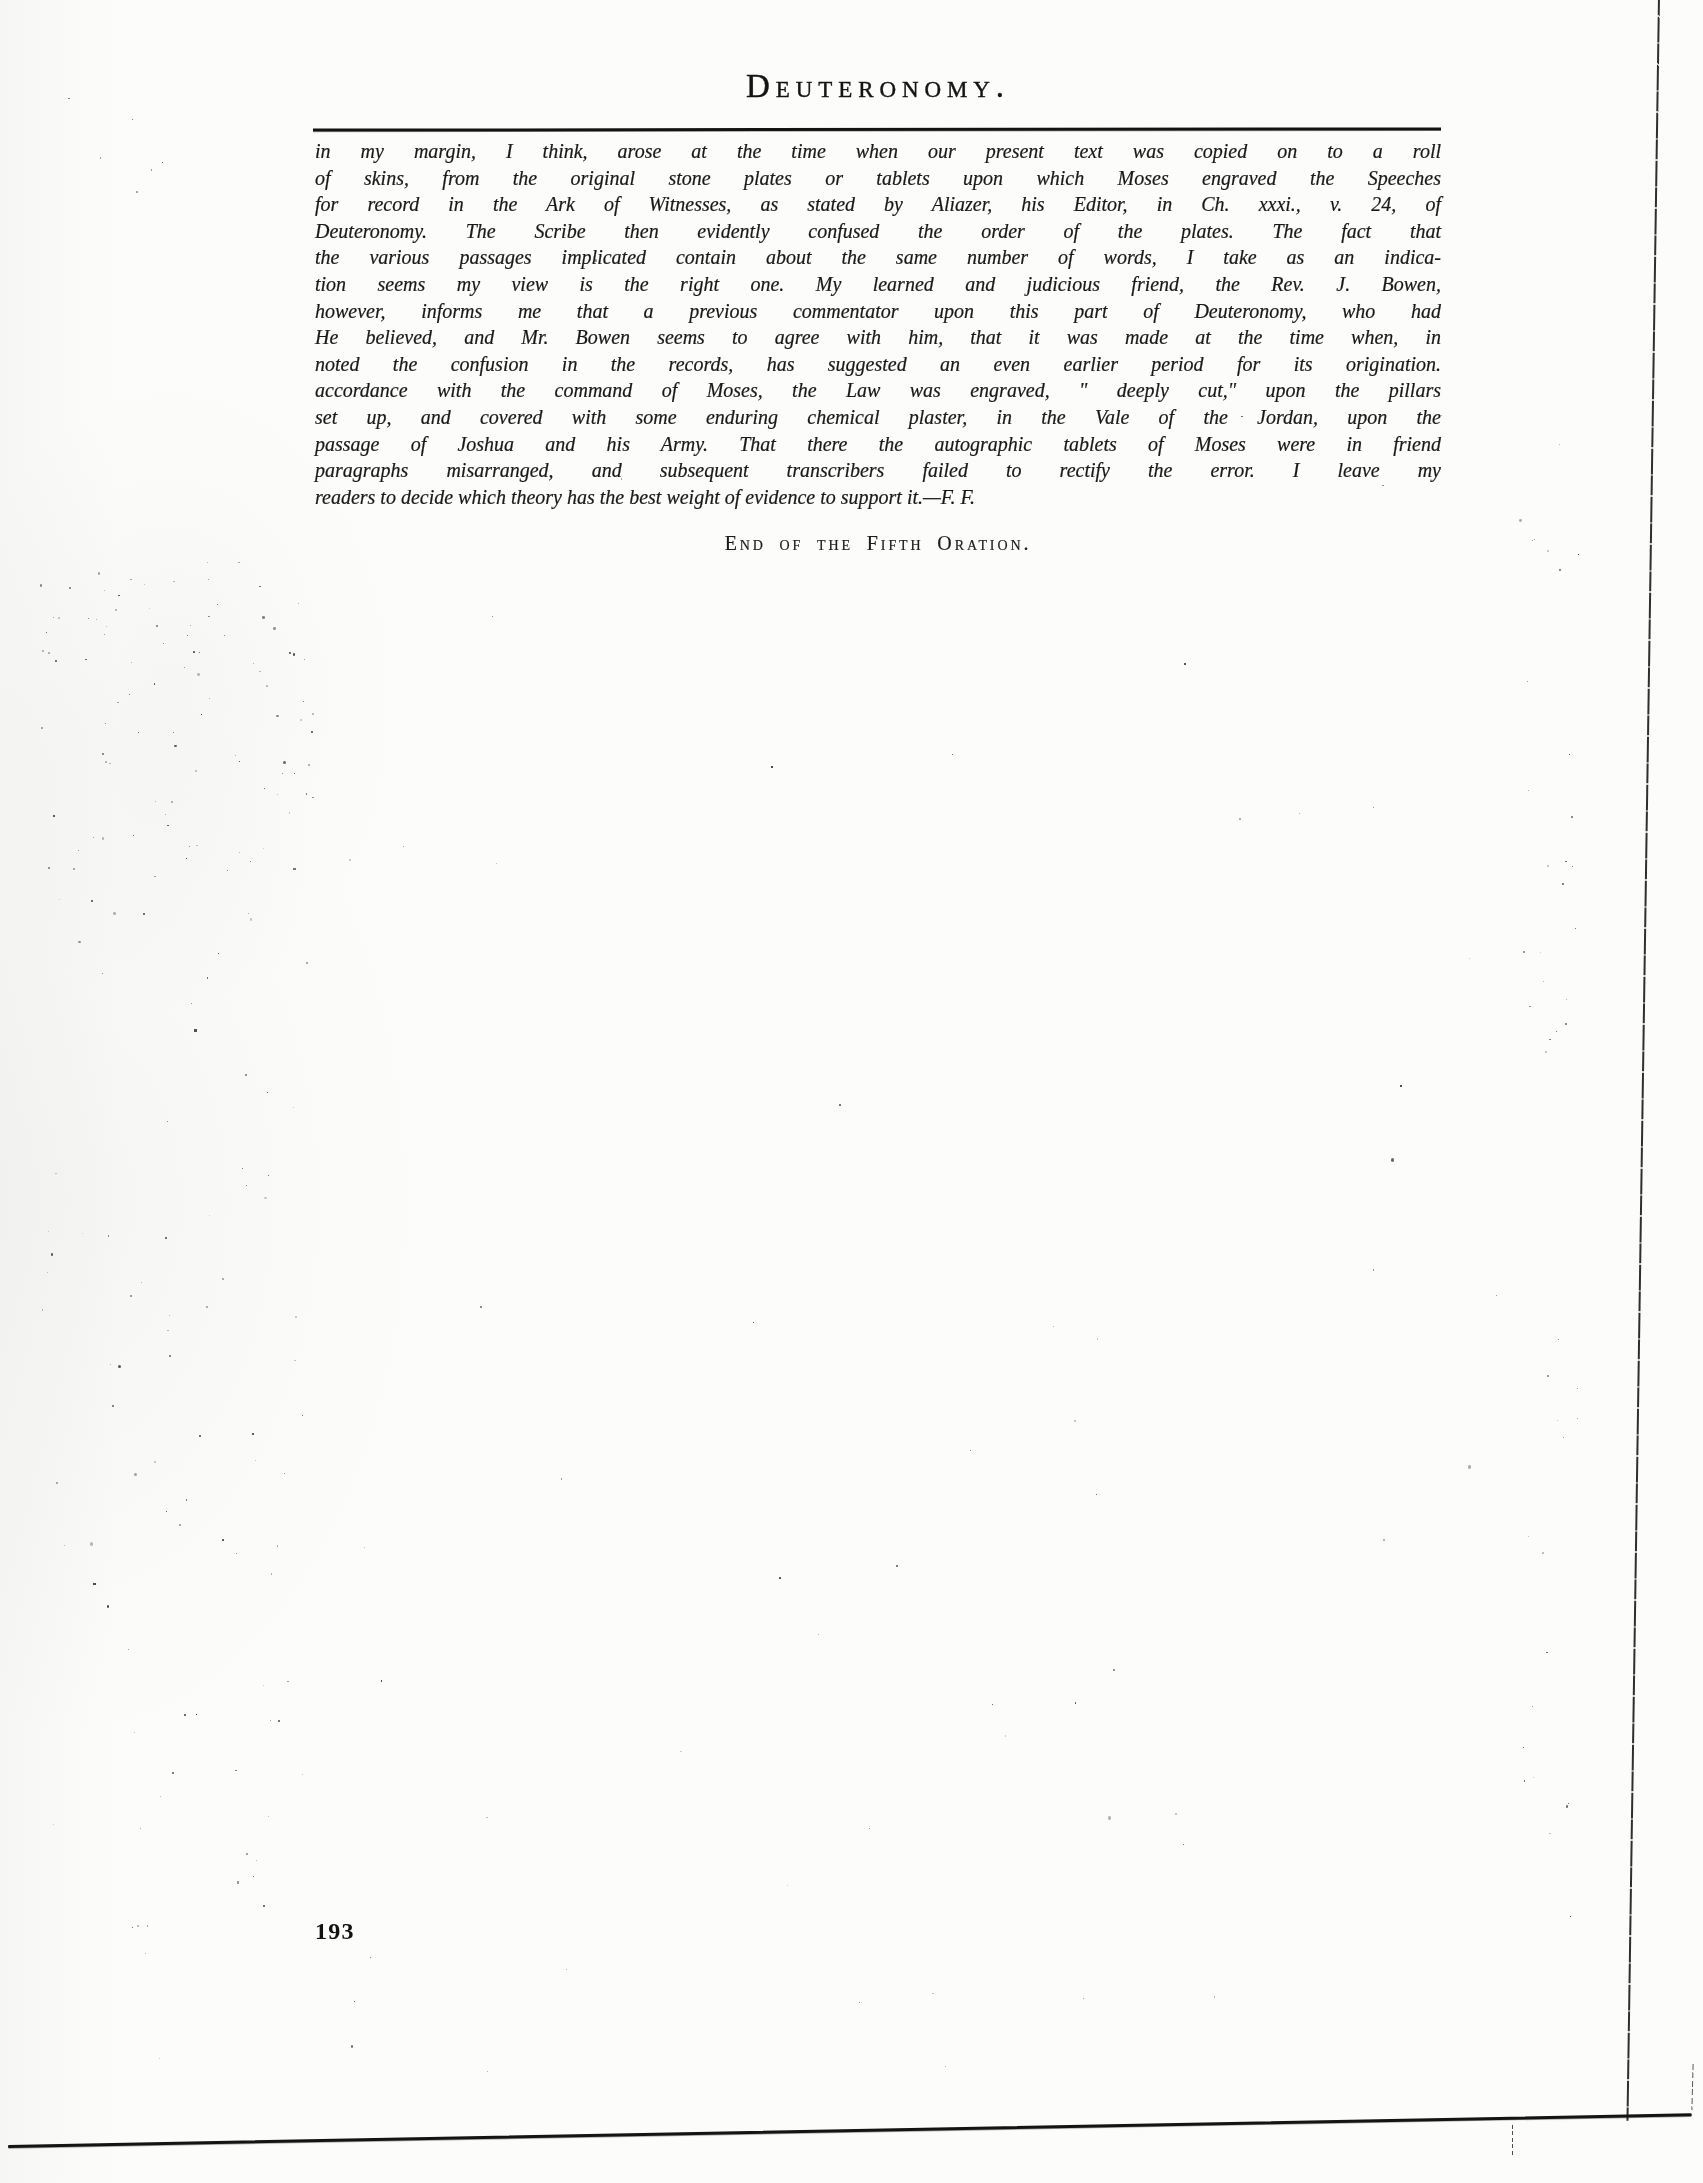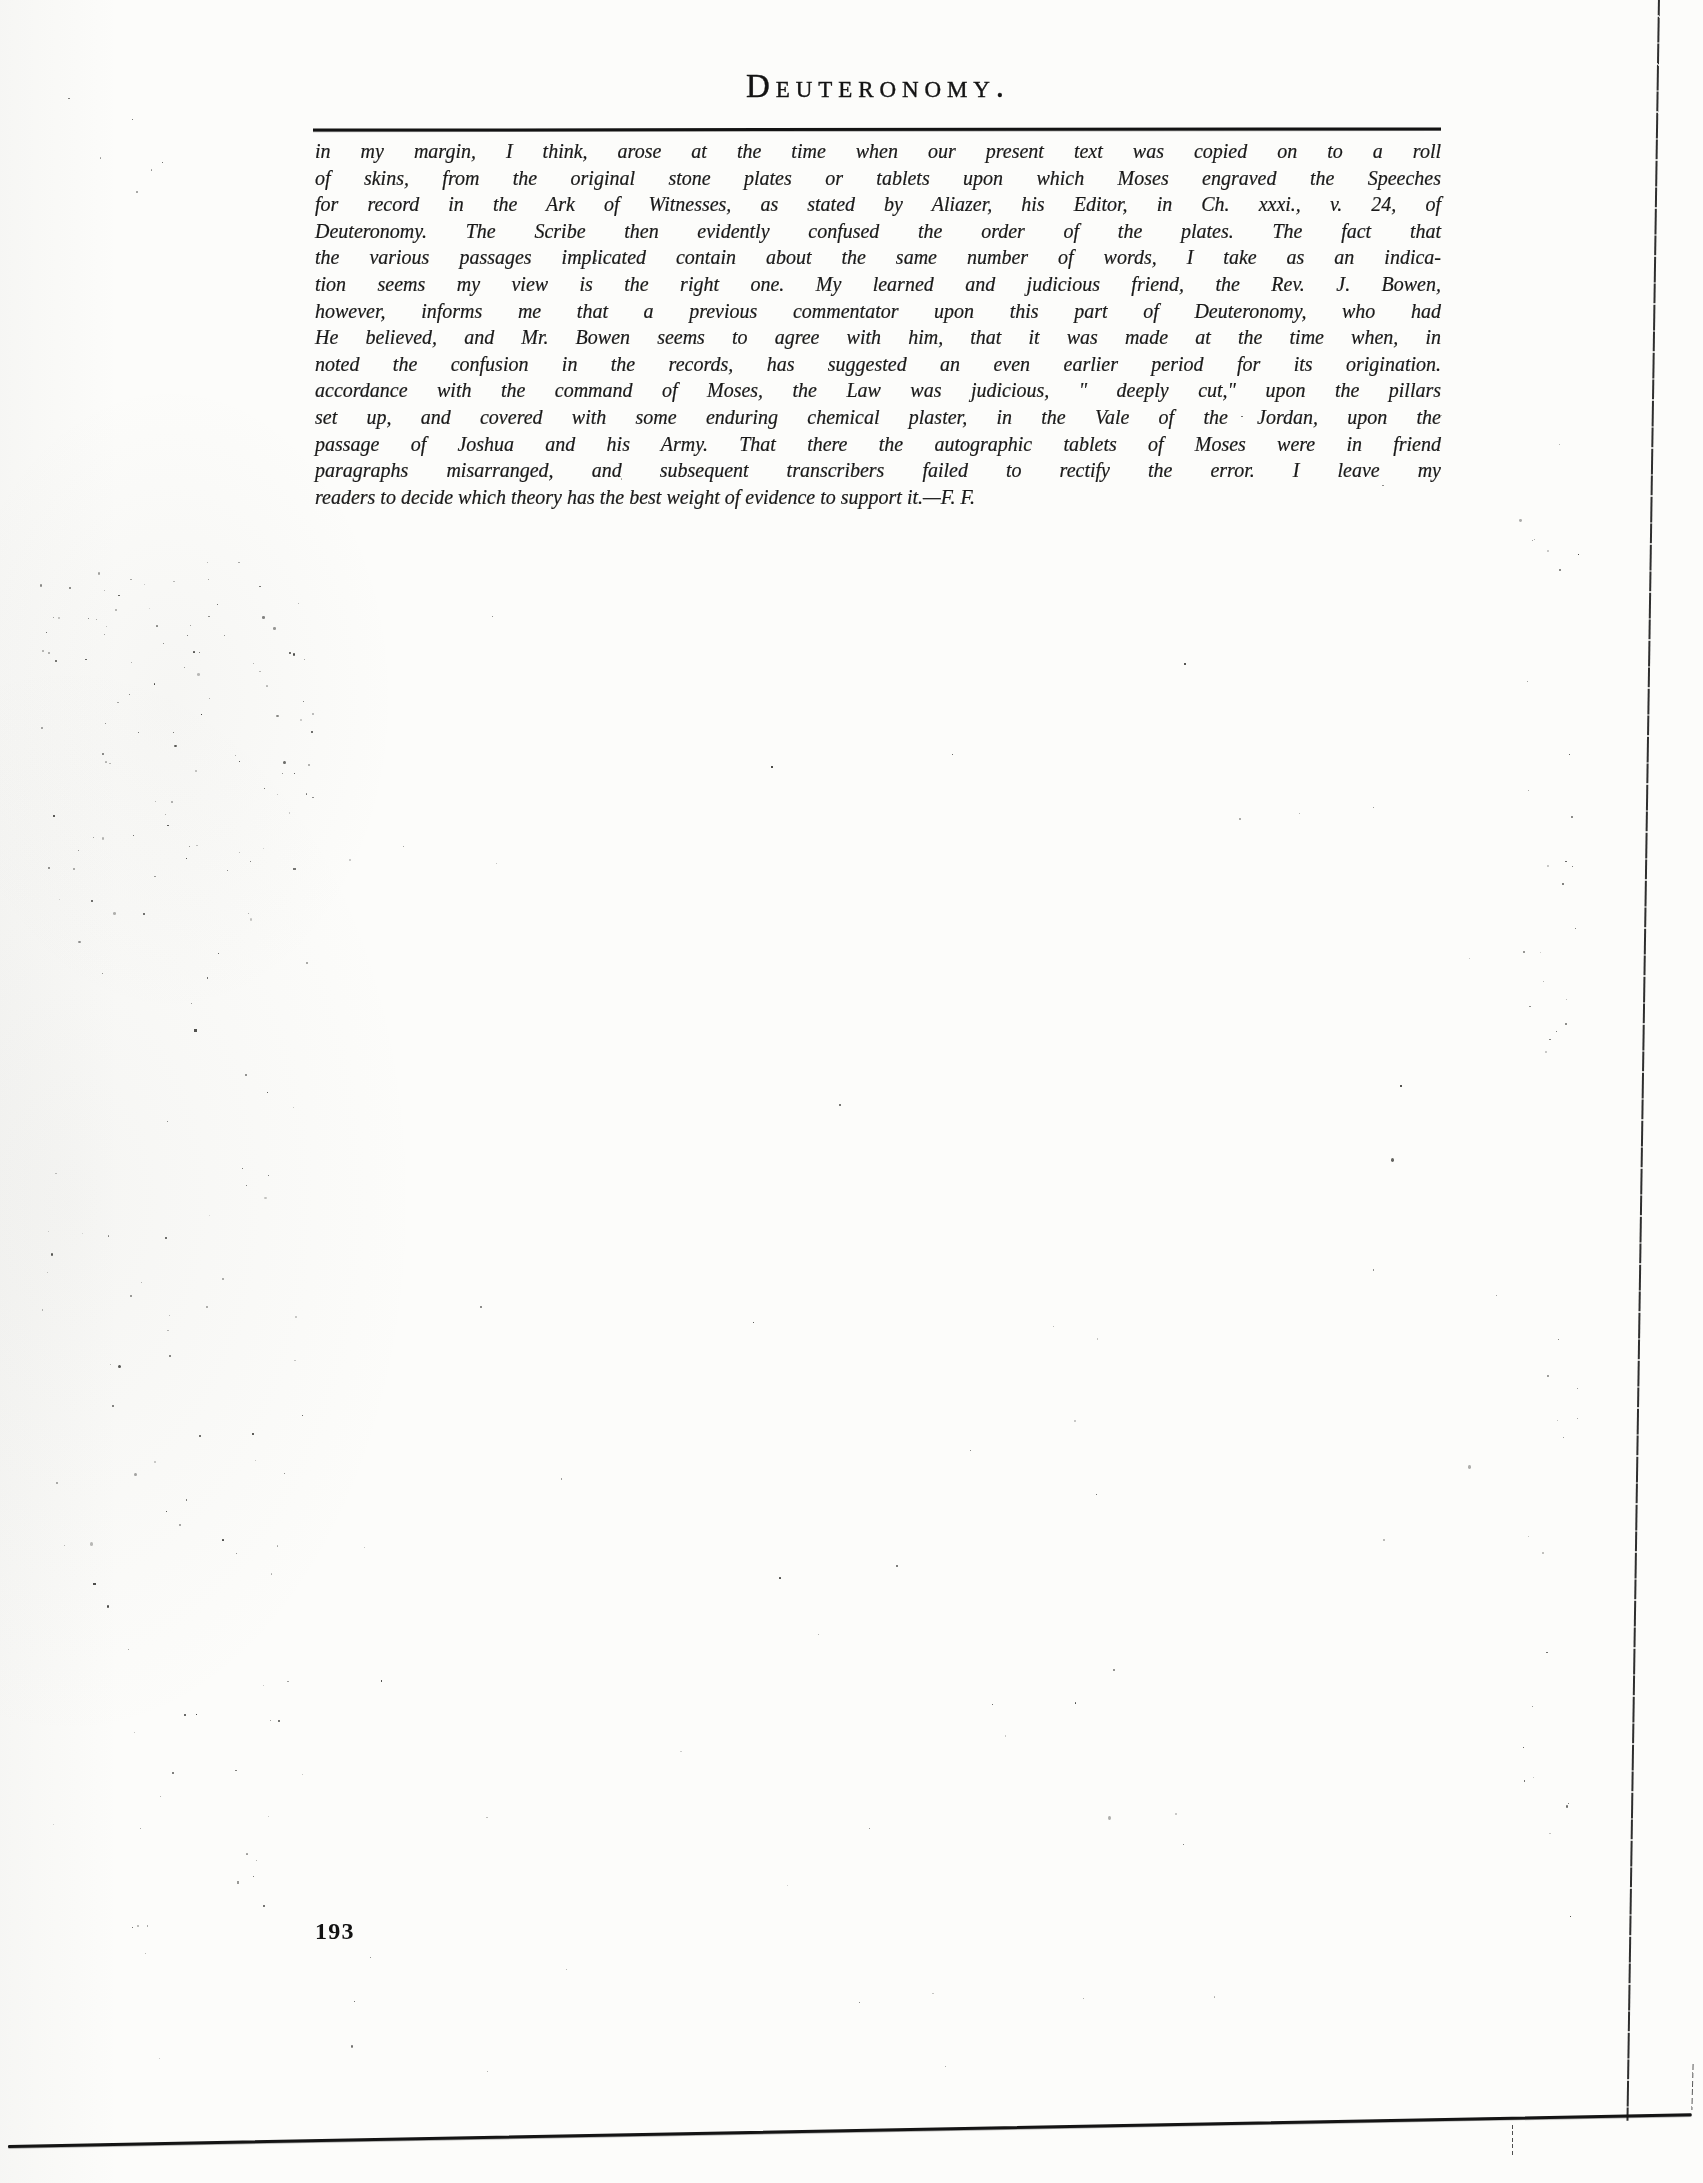--- a/index.html
+++ b/index.html
@@ -170,27 +170,28 @@
   <div class="body-block">
     <div class="body-line">in my margin, I think, arose at the time when our present text was copied on to a roll</div>
     <div class="body-line">of skins, from the original stone plates or tablets upon which Moses engraved the Speeches</div>
     <div class="body-line">for record in the Ark of Witnesses, as stated by Aliazer, his Editor, in Ch. xxxi., v. 24, of</div>
     <div class="body-line">Deuteronomy.  The Scribe then evidently confused the order of the plates.  The fact that</div>
     <div class="body-line">the various passages implicated contain about the same number of words, I take as an indica-</div>
     <div class="body-line">tion seems my view is the right one.  My learned and judicious friend, the Rev. J. Bowen,</div>
     <div class="body-line">however, informs me that a previous commentator upon this part of Deuteronomy, who had</div>
     <div class="body-line">He believed, and Mr. Bowen seems to agree with him, that it was made at the time when, in</div>
     <div class="body-line">noted the confusion in the records, has suggested an even earlier period for its origination.</div>
-    <div class="body-line">accordance with the command of Moses, the Law was judicious, " deeply cut," upon the pillars</div>
+    <div class="body-line">accordance with the command of Moses, the Law was engraved, " deeply cut," upon the pillars</div>
     <div class="body-line">set up, and covered with some enduring chemical plaster, in the Vale of the Jordan, upon the</div>
     <div class="body-line">passage of Joshua and his Army.  That there the autographic tablets of Moses were in friend</div>
     <div class="body-line">paragraphs misarranged, and subsequent transcribers failed to rectify the error.   I leave my</div>
     <div class="body-line last">readers to decide which theory has the best weight of evidence to support it.—F. F.</div>
   </div>
 
+  <div class="end-caption">End of the Fifth Oration.</div>
 
   <div class="page-number">193</div>
 
   <div class="scan-line-right"></div>
   <div class="scan-line-bottom"></div>
   <div class="scan-tick-a"></div>
   <div class="scan-tick-b"></div>
   <div id="noise-layer">
       <div class="speck" style="left: 171px; top: 801px; width: 2px; height: 1.6px; opacity: 0.41;"></div>
       <div class="speck" style="left: 306px; top: 793px; width: 1.4px; height: 1.7px; opacity: 0.64;"></div>

